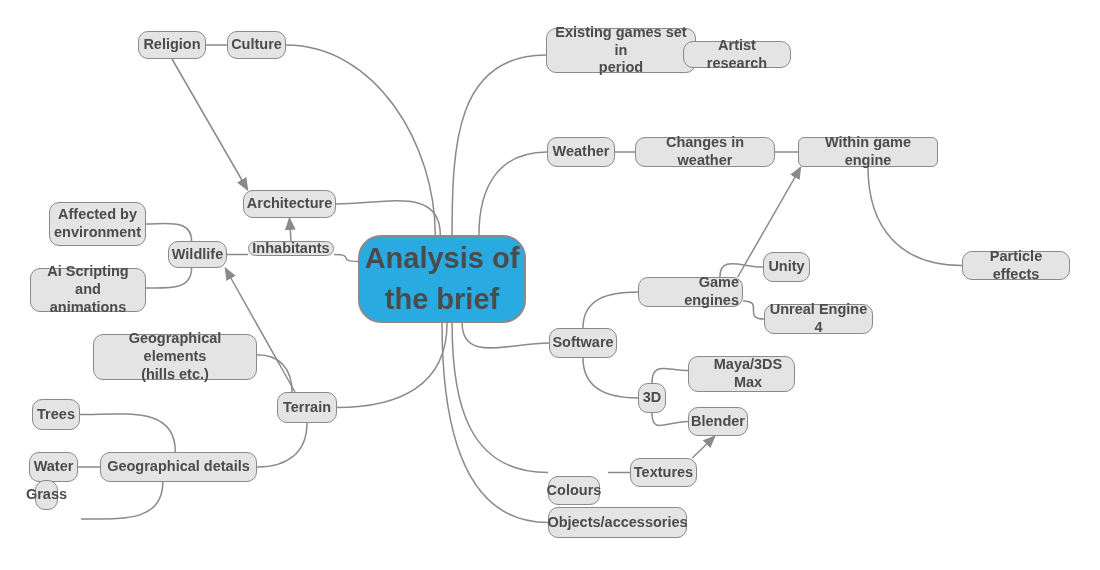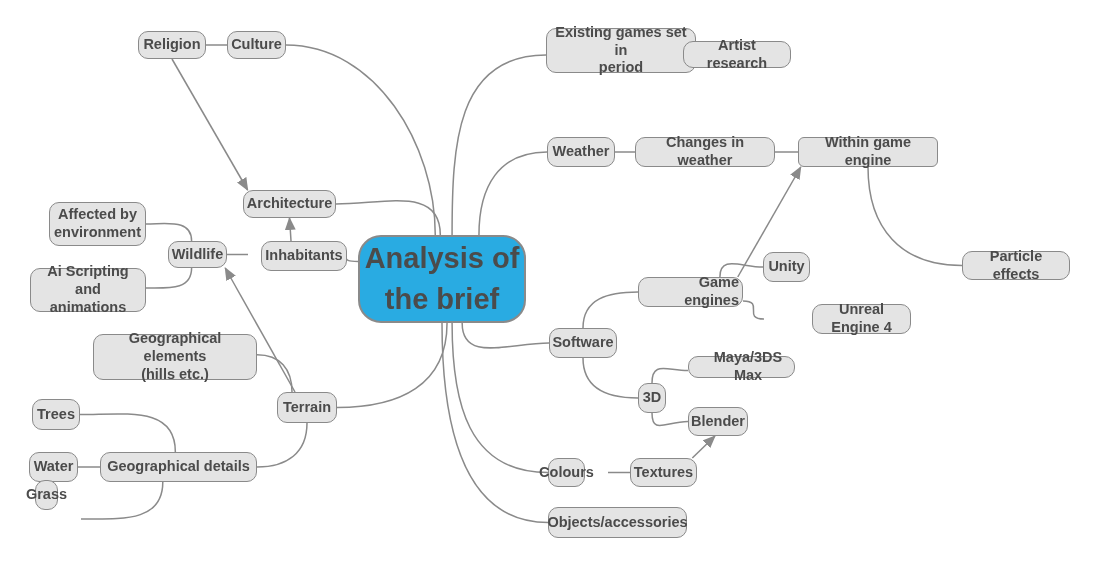--- a/index.html
+++ b/index.html
@@ -72,21 +72,21 @@
         <path d="M692.31,458 L715,436" fill="none" stroke="#8a8a8a" stroke-width="1.5" marker-end="url(#arrowhead)"></path>
         <path d="M442,323 C442,413 458,522.5 548,522.5" fill="none" stroke="#8a8a8a" stroke-width="1.5"></path>
       </g>
   </svg>
   <div id="nodes">
       <div class="node center-node" style="left: 358px; top: 235px; width: 168px; height: 88px;">Analysis of
 the brief</div>
       <div class="node" style="left: 138px; top: 31px; width: 68px; height: 28px;">Religion</div>
       <div class="node" style="left: 227px; top: 31px; width: 59px; height: 28px;">Culture</div>
       <div class="node" style="left: 243px; top: 190px; width: 93px; height: 28px;">Architecture</div>
-      <div class="node" style="left: 261px; top: 241px; width: 86px; height: 30px;">Inhabitants</div>
+      <div class="node" style="left: 248px; top: 241px; width: 86px; height: 15px;">Inhabitants</div>
       <div class="node" style="left: 168px; top: 241px; width: 59px; height: 27px;">Wildlife</div>
       <div class="node" style="left: 49px; top: 202px; width: 97px; height: 44px;">Affected by
 environment</div>
       <div class="node" style="left: 30px; top: 268px; width: 116px; height: 44px;">Ai Scripting and
 animations</div>
       <div class="node" style="left: 93px; top: 334px; width: 164px; height: 46px;">Geographical elements
 (hills etc.)</div>
       <div class="node" style="left: 277px; top: 392px; width: 60px; height: 31px;">Terrain</div>
       <div class="node" style="left: 32px; top: 399px; width: 48px; height: 31px;">Trees</div>
       <div class="node" style="left: 29px; top: 452px; width: 49px; height: 30px;">Water</div>
@@ -94,22 +94,22 @@
       <div class="node" style="left: 100px; top: 452px; width: 157px; height: 30px;">Geographical details</div>
       <div class="node" style="left: 546px; top: 28px; width: 150px; height: 45px;">Existing games set in
 period</div>
       <div class="node" style="left: 683px; top: 41px; width: 108px; height: 27px;">Artist research</div>
       <div class="node" style="left: 547px; top: 137px; width: 68px; height: 30px;">Weather</div>
       <div class="node" style="left: 635px; top: 137px; width: 140px; height: 30px;">Changes in weather</div>
       <div class="node" style="left: 798px; top: 137px; width: 140px; height: 30px; border-radius: 6px;">Within game engine</div>
       <div class="node" style="left: 962px; top: 251px; width: 108px; height: 29px;">Particle effects</div>
       <div class="node" style="left: 638px; top: 277px; width: 105px; height: 30px; text-align: right;">Game engines</div>
       <div class="node" style="left: 763px; top: 252px; width: 47px; height: 30px;">Unity</div>
-      <div class="node" style="left: 764px; top: 304px; width: 99px; height: 30px; margin-left: 48px;">Unreal Engine 4</div>
+      <div class="node" style="left: 764px; top: 304px; width: 109px; height: 30px;">Unreal Engine 4</div>
       <div class="node" style="left: 549px; top: 328px; width: 68px; height: 30px;">Software</div>
       <div class="node" style="left: 638px; top: 383px; width: 28px; height: 30px;">3D</div>
-      <div class="node" style="left: 688px; top: 356px; width: 107px; height: 22px; padding-left: 16px;">Maya/3DS Max</div>
+      <div class="node" style="left: 688px; top: 356px; width: 107px; height: 36px; padding-left: 16px;">Maya/3DS Max</div>
       <div class="node" style="left: 688px; top: 407px; width: 60px; height: 29px;">Blender</div>
-      <div class="node" style="left: 548px; top: 458px; width: 37px; height: 29px;">Colours</div>
+      <div class="node" style="left: 548px; top: 476px; width: 52px; height: 29px;">Colours</div>
       <div class="node" style="left: 630px; top: 458px; width: 67px; height: 29px;">Textures</div>
       <div class="node" style="left: 548px; top: 507px; width: 139px; height: 31px;">Objects/accessories</div>
     </div>
 </div>
 
 </body></html>

